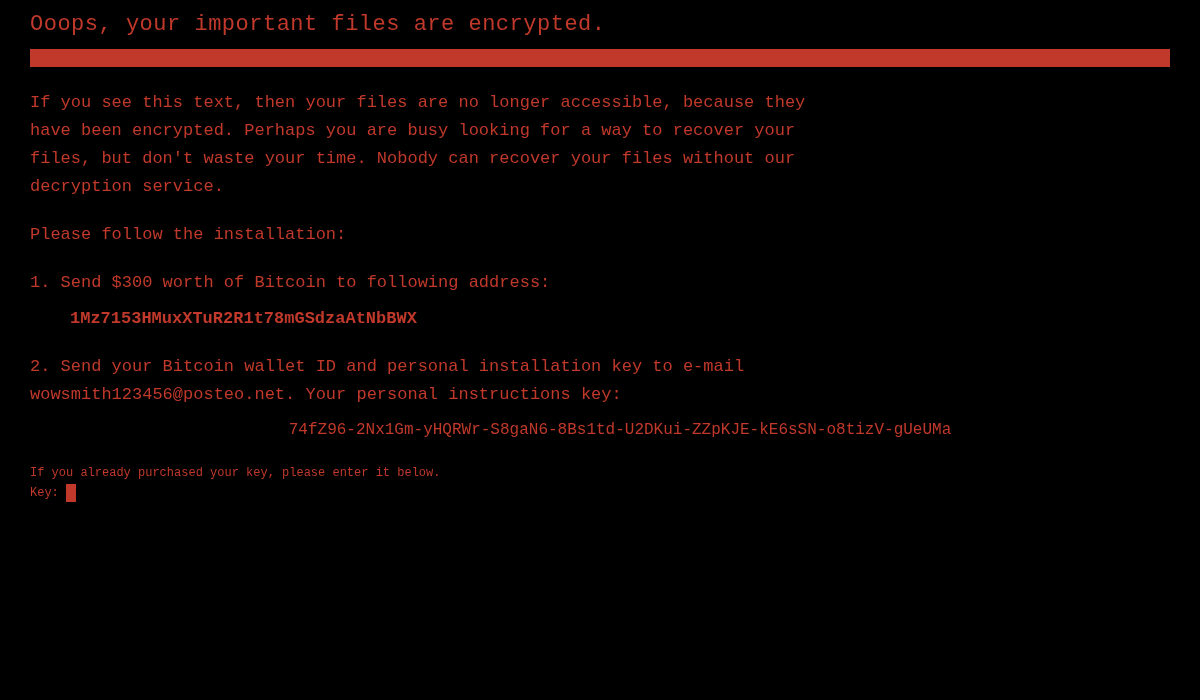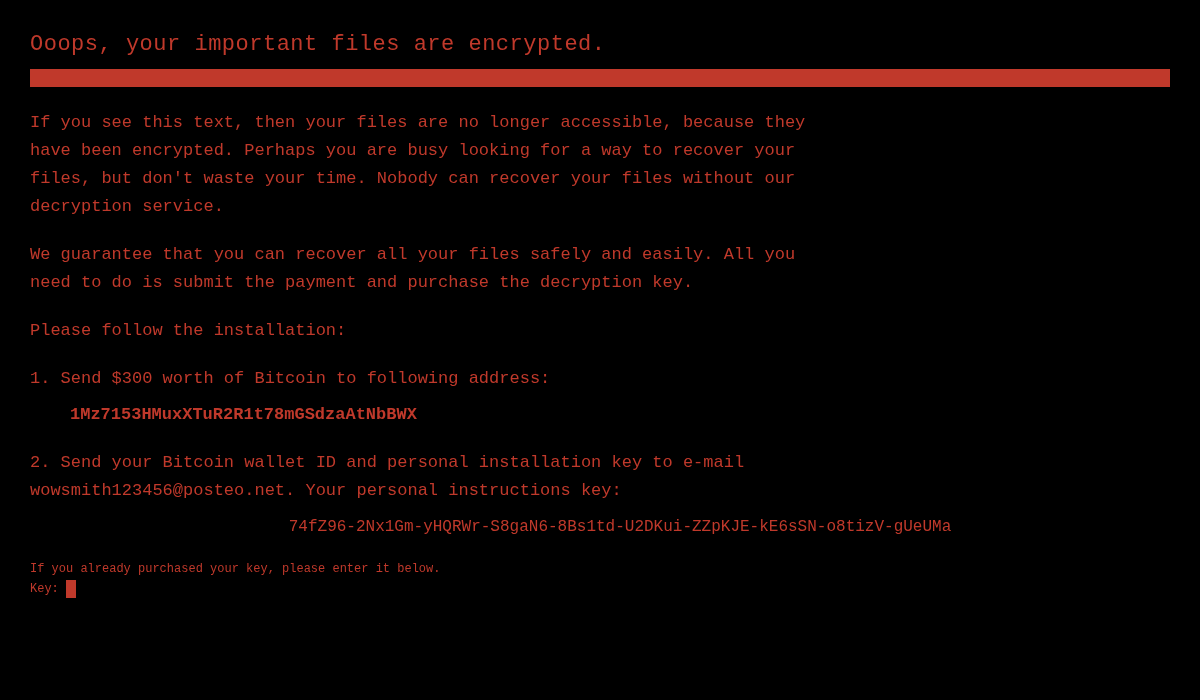--- a/index.html
+++ b/index.html
@@ -14,21 +14,21 @@
       height: 700px;
       overflow: hidden;
       font-family: 'Courier New', Courier, monospace;
       color: #c0392b;
     }
 
     .screen {
       width: 1200px;
       height: 700px;
       background-color: #000000;
-      padding: 32px 30px;
+      padding: 12px 30px;
       position: relative;
     }
 
     .title {
       font-size: 22px;
       color: #c0392b;
       margin-bottom: 12px;
       font-weight: normal;
       letter-spacing: 0.5px;
     }
@@ -99,24 +99,20 @@
   <div class="red-bar"></div>
 
   <div class="content">
     <div class="paragraph">
       <span style="white-space: pre-line;">If you see this text, then your files are no longer accessible, because they
 have been encrypted.  Perhaps you are busy looking for a way to recover your
 files, but don't waste your time.  Nobody can recover your files without our
 decryption service.</span>
     </div>
 
-    <div class="paragraph">
-      <span style="white-space: pre-line;">We guarantee that you can recover all your files safely and easily.  All you
-need to do is submit the payment and purchase the decryption key.</span>
-    </div>
 
     <div class="paragraph">
       <span>Please follow the installation:</span>
     </div>
 
     <div class="paragraph">
       <span>1. Send $300 worth of Bitcoin to following address:</span>
       <span class="bitcoin-address">1Mz7153HMuxXTuR2R1t78mGSdzaAtNbBWX</span>
     </div>
 

